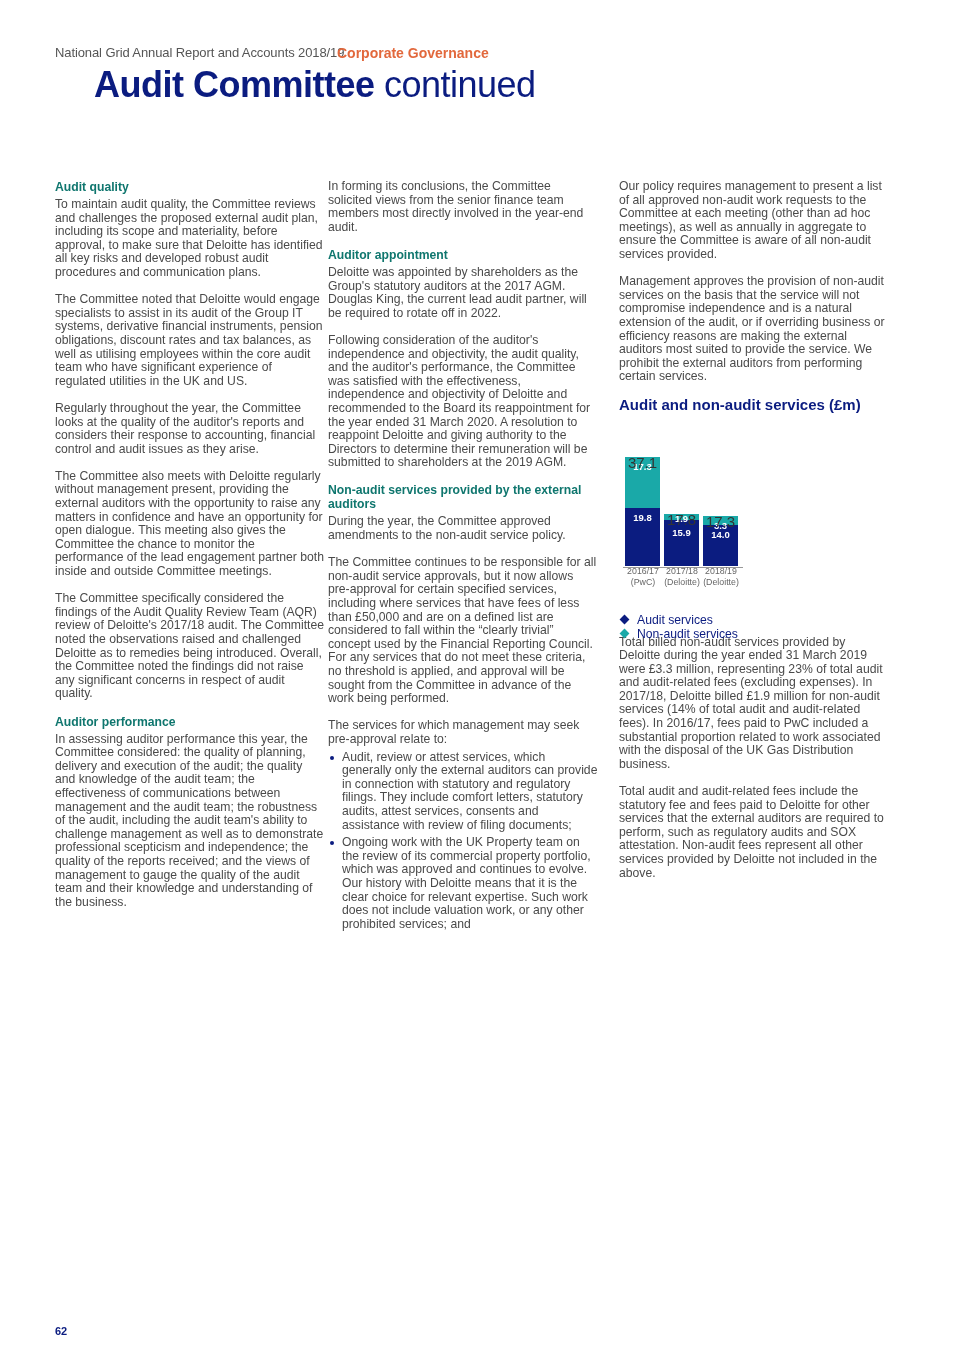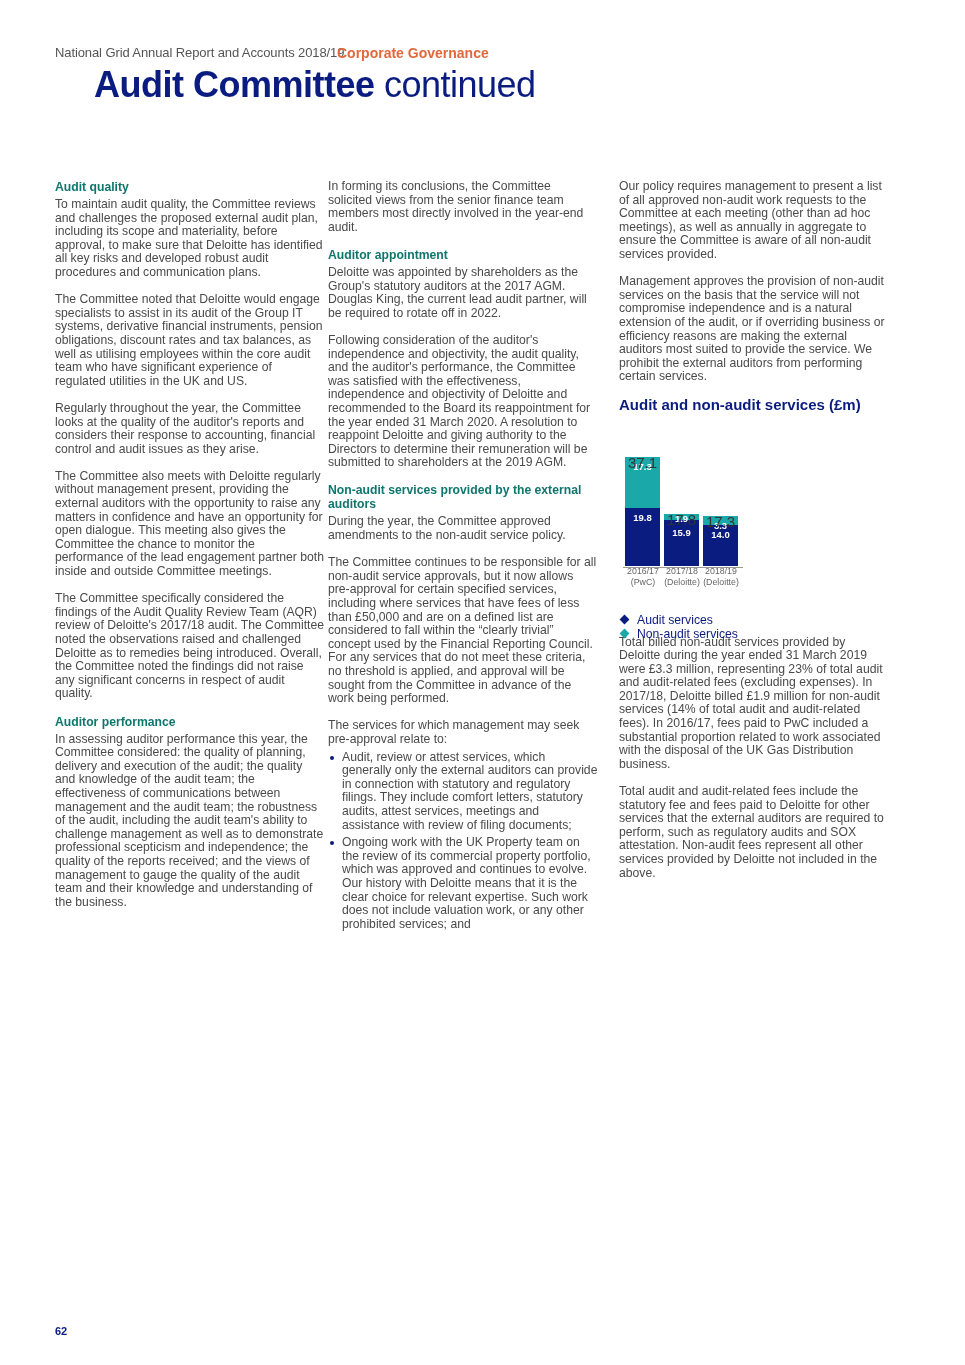--- a/index.html
+++ b/index.html
@@ -60,21 +60,21 @@
 <div class="col col2">
   <p>In forming its conclusions, the Committee solicited views from the senior finance team members most directly involved in the year-end audit.</p>
   <h3>Auditor appointment</h3>
   <p>Deloitte was appointed by shareholders as the Group's statutory auditors at the 2017 AGM. Douglas King, the current lead audit partner, will be required to rotate off in 2022.</p>
   <p>Following consideration of the auditor's independence and objectivity, the audit quality, and the auditor's performance, the Committee was satisfied with the effectiveness, independence and objectivity of Deloitte and recommended to the Board its reappointment for the year ended 31 March 2020. A resolution to reappoint Deloitte and giving authority to the Directors to determine their remuneration will be submitted to shareholders at the 2019 AGM.</p>
   <h3>Non-audit services provided by the external auditors</h3>
   <p>During the year, the Committee approved amendments to the non-audit service policy.</p>
   <p>The Committee continues to be responsible for all non-audit service approvals, but it now allows pre-approval for certain specified services, including where services that have fees of less than £50,000 and are on a defined list are considered to fall within the “clearly trivial” concept used by the Financial Reporting Council. For any services that do not meet these criteria, no threshold is applied, and approval will be sought from the Committee in advance of the work being performed.</p>
   <p style="margin-bottom:4px;">The services for which management may seek pre-approval relate to:</p>
   <ul>
-    <li>Audit, review or attest services, which generally only the external auditors can provide in connection with statutory and regulatory filings. They include comfort letters, statutory audits, attest services, meetings and assistance with review of filing documents;</li>
+    <li>Audit, review or attest services, which generally only the external auditors can provide in connection with statutory and regulatory filings. They include comfort letters, statutory audits, attest services, consents and assistance with review of filing documents;</li>
     <li>Ongoing work with the UK Property team on the review of its commercial property portfolio, which was approved and continues to evolve. Our history with Deloitte means that it is the clear choice for relevant expertise. Such work does not include valuation work, or any other prohibited services; and</li>
   </ul>
 </div>
 
 <div class="col col3">
   <p>Our policy requires management to present a list of all approved non-audit work requests to the Committee at each meeting (other than ad hoc meetings), as well as annually in aggregate to ensure the Committee is aware of all non-audit services provided.</p>
   <p>Management approves the provision of non-audit services on the basis that the service will not compromise independence and is a natural extension of the audit, or if overriding business or efficiency reasons are making the external auditors most suited to provide the service. We prohibit the external auditors from performing certain services.</p>
 
   <div class="chart">
     <div class="chart-title">Audit and non-audit services (£m)</div>

